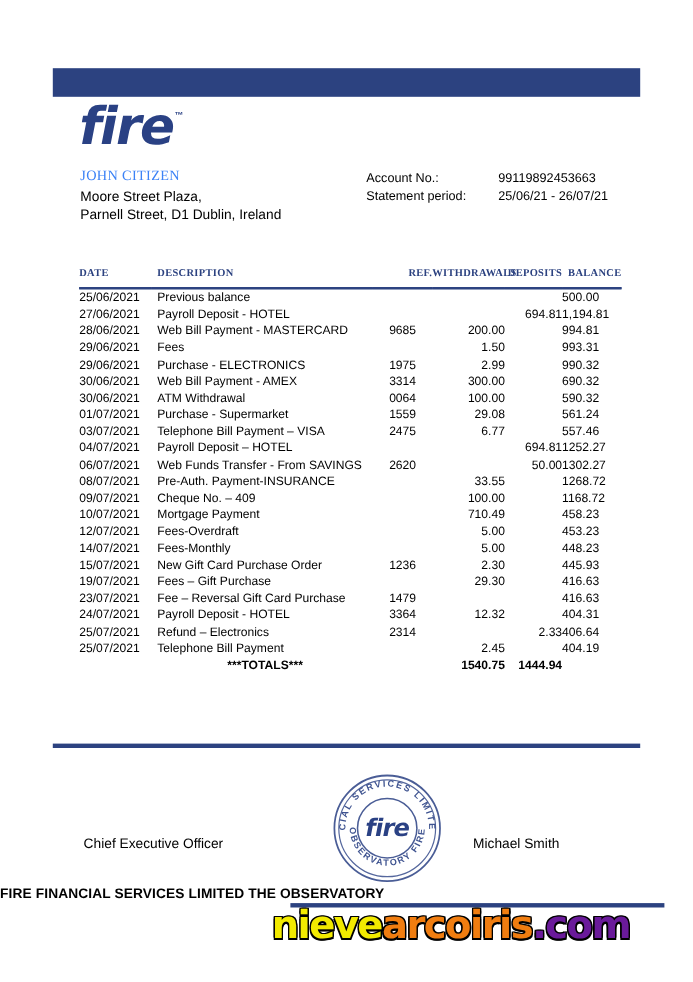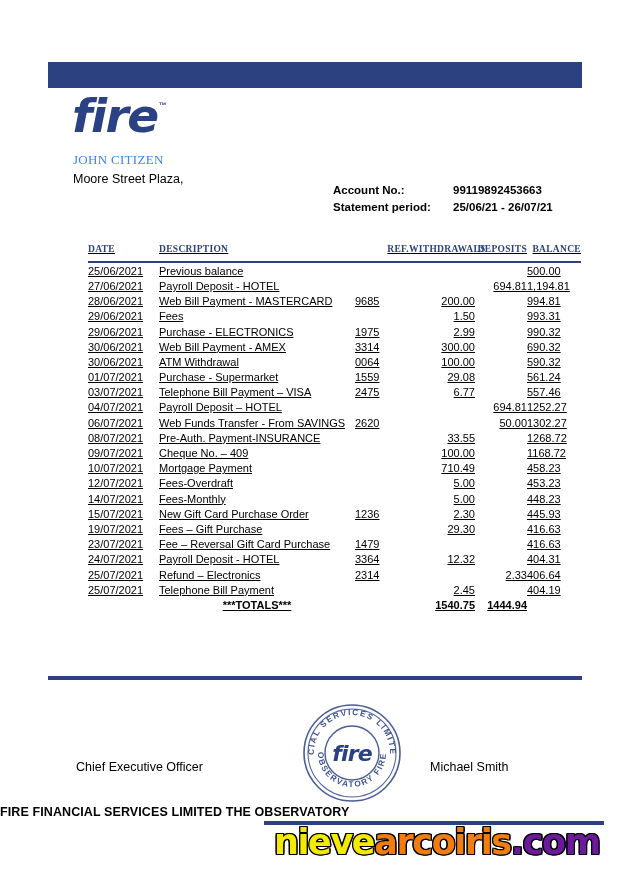--- a/index.html
+++ b/index.html
@@ -78,36 +78,34 @@
   .cust-addr {
     font-size: 12.5px;
     line-height: 16px;
     color: #000;
   }
 
   
   .acct {
     position: absolute;
     left: 333px;
-    top: 182px;
+    top: 154px;
     font-size: 11.5px;
     line-height: 17px;
-    font-weight: bold;
   }
   .acct-row { display: flex; }
   .acct-label { width: 120px; }
   .acct-value { }
 
   
   .table-wrap {
     position: absolute;
-    left: 88px;
+    left: 72px;
     top: 244px;
     width: 488px;
-    text-decoration: underline;
   }
   table.stmt {
     width: 100%;
     border-collapse: collapse;
     table-layout: fixed;
   }
   table.stmt th {
     font-family: "Liberation Serif", serif;
     font-weight: bold;
     font-size: 9.5px;
@@ -126,21 +124,21 @@
   }
   table.stmt td {
     font-size: 11px;
     padding: 1.6px 0;
     color: #000;
     white-space: nowrap;
   }
 
   .c-date  { width: 66px;  text-align: left; }
   .c-desc  { width: 196px; text-align: left; padding-left: 5px !important; }
-  .c-ref   { width: 54px;  }
+  .c-ref   { width: 54px;  text-align: center; }
   .c-wd    { width: 66px;  text-align: right; }
   .c-dep   { width: 52px;  text-align: right; }
   .c-bal   { width: 54px;  text-align: left; }
 
   th.c-desc { padding-left: 5px !important; margin-top: 21px; }
   th.c-ref  { text-align: right; padding-right: 4px; }
   th.c-wd   { text-align: right; }
   th.c-dep  { text-align: right; }
   th.c-bal  { text-align: right; }
 
@@ -213,21 +211,21 @@
     font-style: italic;
     font-weight: bold;
     font-size: 22px;
     letter-spacing: -0.8px;
     color: #2a4184;
   }
 
   
   .watermark {
     position: absolute;
-    left: 274px;
+    left: 247px;
     top: 823px;
     font-family: "DejaVu Sans", sans-serif;
     font-weight: bold;
     font-size: 35px;
     letter-spacing: -1.4px;
     line-height: 38px;
     white-space: nowrap;
   }
   .wm-a { color: #f2ea00; }
   .wm-b { color: #f07d10; }
@@ -253,20 +251,21 @@
 
   <div class="top-bar"></div>
 
   <div class="logo-block">
     <span class="logo-word">fire</span><span class="logo-tm">™</span>
   </div>
 
   <div class="customer">
     <div class="cust-name">JOHN CITIZEN</div>
     <div class="cust-addr">Moore Street Plaza,</div>
+    <div class="cust-addr">Parnell Street, D1 Dublin, Ireland</div>
   </div>
 
   <div class="acct">
     <div class="acct-row">
       <div class="acct-label">Account No.:</div>
       <div class="acct-value">99119892453663</div>
     </div>
     <div class="acct-row">
       <div class="acct-label">Statement period:</div>
       <div class="acct-value">25/06/21 - 26/07/21</div>

